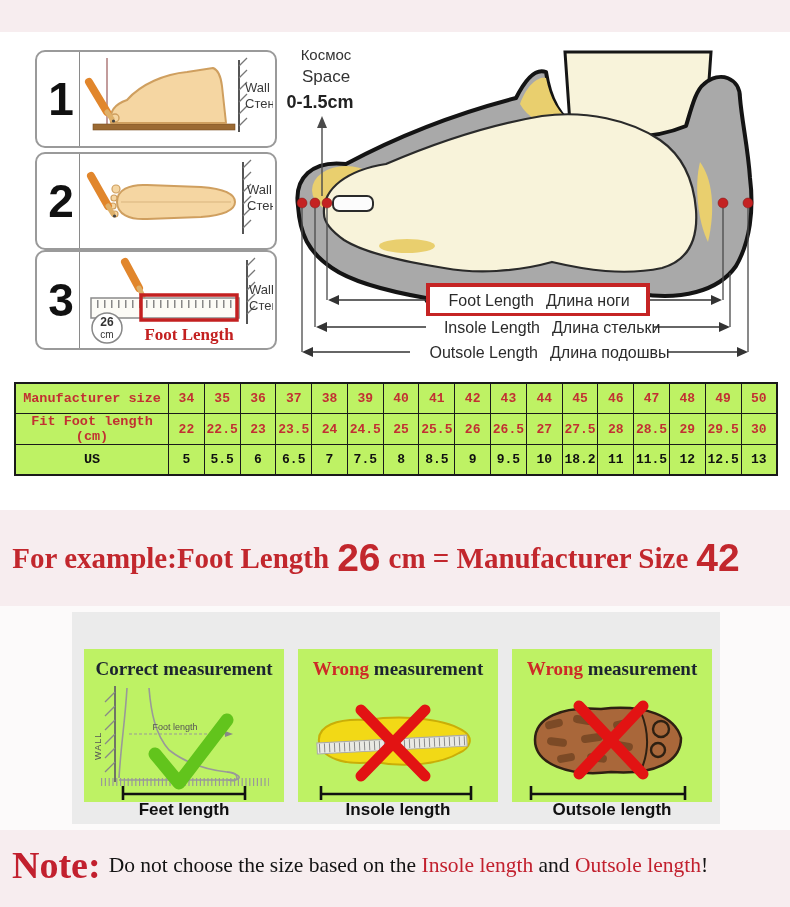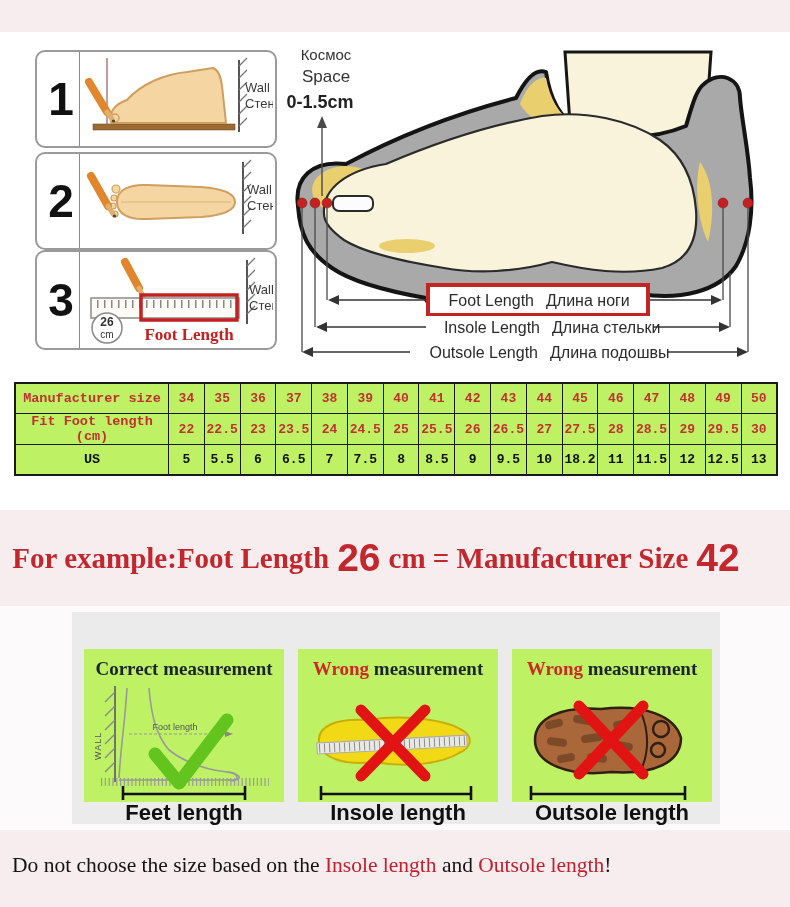--- a/index.html
+++ b/index.html
@@ -36,21 +36,21 @@
                 align-items:center;justify-content:center;color:#c2272d;white-space:nowrap;}
   .ex-serif{font-family:"Liberation Serif",serif;font-weight:bold;font-size:29px;}
   .ex-num{font-family:"Liberation Sans",sans-serif;font-weight:bold;font-size:39px;margin:0 8px;}
 
   
   .gray-box{position:absolute;left:72px;top:612px;width:648px;height:212px;background:#ebebeb;}
   .card{position:absolute;top:649px;width:200px;height:153px;background:#bef264;}
   .card-title{margin-top:9px;text-align:center;font-family:"Liberation Serif",serif;
               font-weight:bold;font-size:19px;color:#1c2430;}
   .word-red{color:#cd2a27;}
-  .card-caption{text-align:center;font-size:22px;font-weight:600;color:#101010;margin-top:0;}
+  .card-caption{text-align:center;font-size:17px;font-weight:600;color:#101010;margin-top:0;}
   .card svg{display:block;margin:2px auto 0 auto;}
 
   
   .note-band{position:absolute;left:12px;top:834px;width:772px;height:62px;display:flex;
              align-items:center;white-space:nowrap;}
   .note-label{font-family:"Liberation Serif",serif;font-weight:bold;font-size:38px;color:#c2202e;margin-right:8px;}
   .note-text{font-family:"Liberation Serif",serif;font-size:21.5px;color:#141414;}
   .note-red{color:#c2202e;}
 </style>
 </head>
@@ -394,15 +394,16 @@
       <g stroke="#111" stroke-width="2.6">
         <line x1="14" y1="112" x2="168" y2="112"></line>
         <line x1="14" y1="104" x2="14" y2="118"></line>
           <line x1="168" y1="104" x2="168" y2="118"></line>
       </g>
     </svg>
     <div class="card-caption">Outsole length</div>
   </div>
 
   <div class="note-band">
+    <span class="note-label">Note:</span>
     <span class="note-text"><span>Do not choose the size based on the </span><span class="note-red">Insole length</span><span> and </span><span class="note-red">Outsole length</span><span>!</span></span>
   </div>
 </div>
 
 </body></html>

